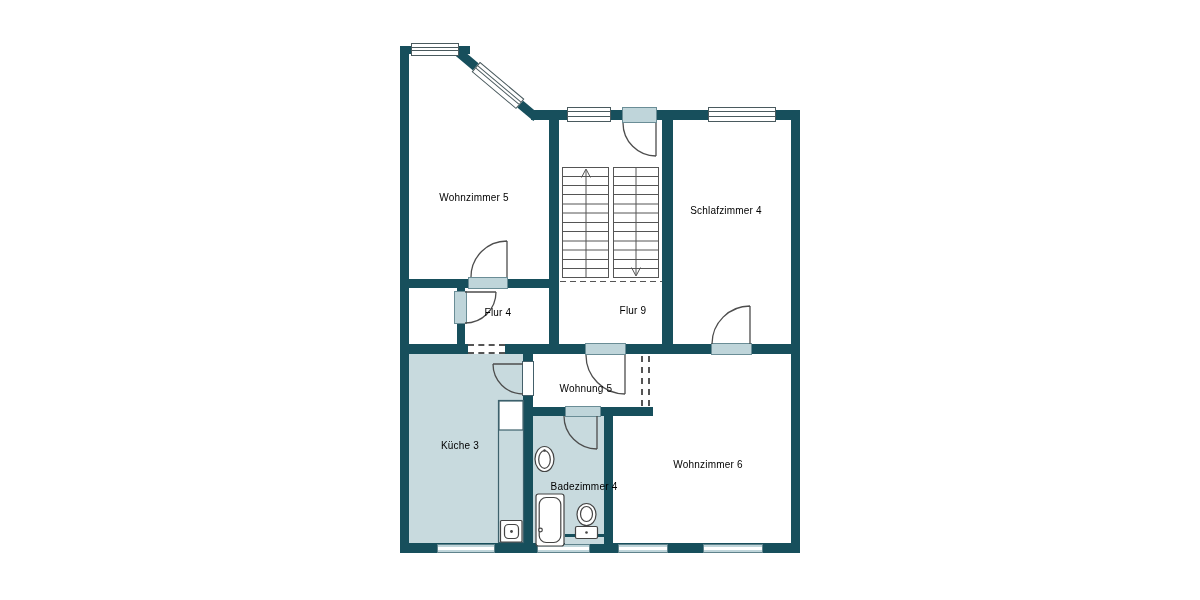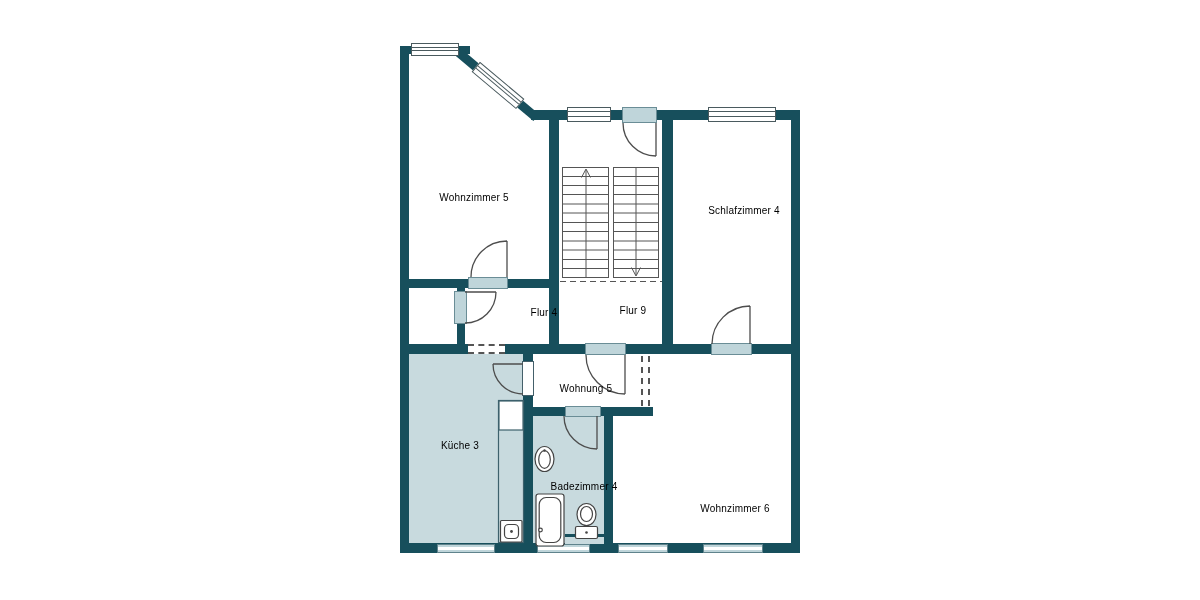--- a/index.html
+++ b/index.html
@@ -137,21 +137,21 @@
       <circle cx="586.5" cy="532.5" r="1.3" fill="#444" stroke="none"></circle>
     </g>
     <g stroke="#444" stroke-width="1.2" fill="#ffffff">
       <rect x="536" y="494" width="28" height="52" rx="2.5"></rect>
       <rect x="539.2" y="497.5" width="21.6" height="45" rx="7"></rect>
       <circle cx="540.5" cy="530" r="1.8" fill="#ffffff"></circle>
     </g>
   </svg>
 
   <div class="lbl" style="left:474px;top:197px;">Wohnzimmer 5</div>
-  <div class="lbl" style="left:726px;top:210px;margin-left:18px;">Schlafzimmer 4</div>
-  <div class="lbl" style="left:544px;top:312px;">Flur 4</div>
+  <div class="lbl" style="left:726px;top:210px;">Schlafzimmer 4</div>
+  <div class="lbl" style="left:498px;top:312px;">Flur 4</div>
   <div class="lbl" style="left:633px;top:310px;">Flur 9</div>
   <div class="lbl" style="left:586px;top:388px;">Wohnung 5</div>
   <div class="lbl" style="left:460px;top:445px;">Küche 3</div>
   <div class="lbl" style="left:578px;top:486px;padding-left:12px;">Badezimmer 4</div>
-  <div class="lbl" style="left:708px;top:508px;margin-left:27px;">Wohnzimmer 6</div>
+  <div class="lbl" style="left:708px;top:464px;">Wohnzimmer 6</div>
 
 </div>
 
 </body></html>

